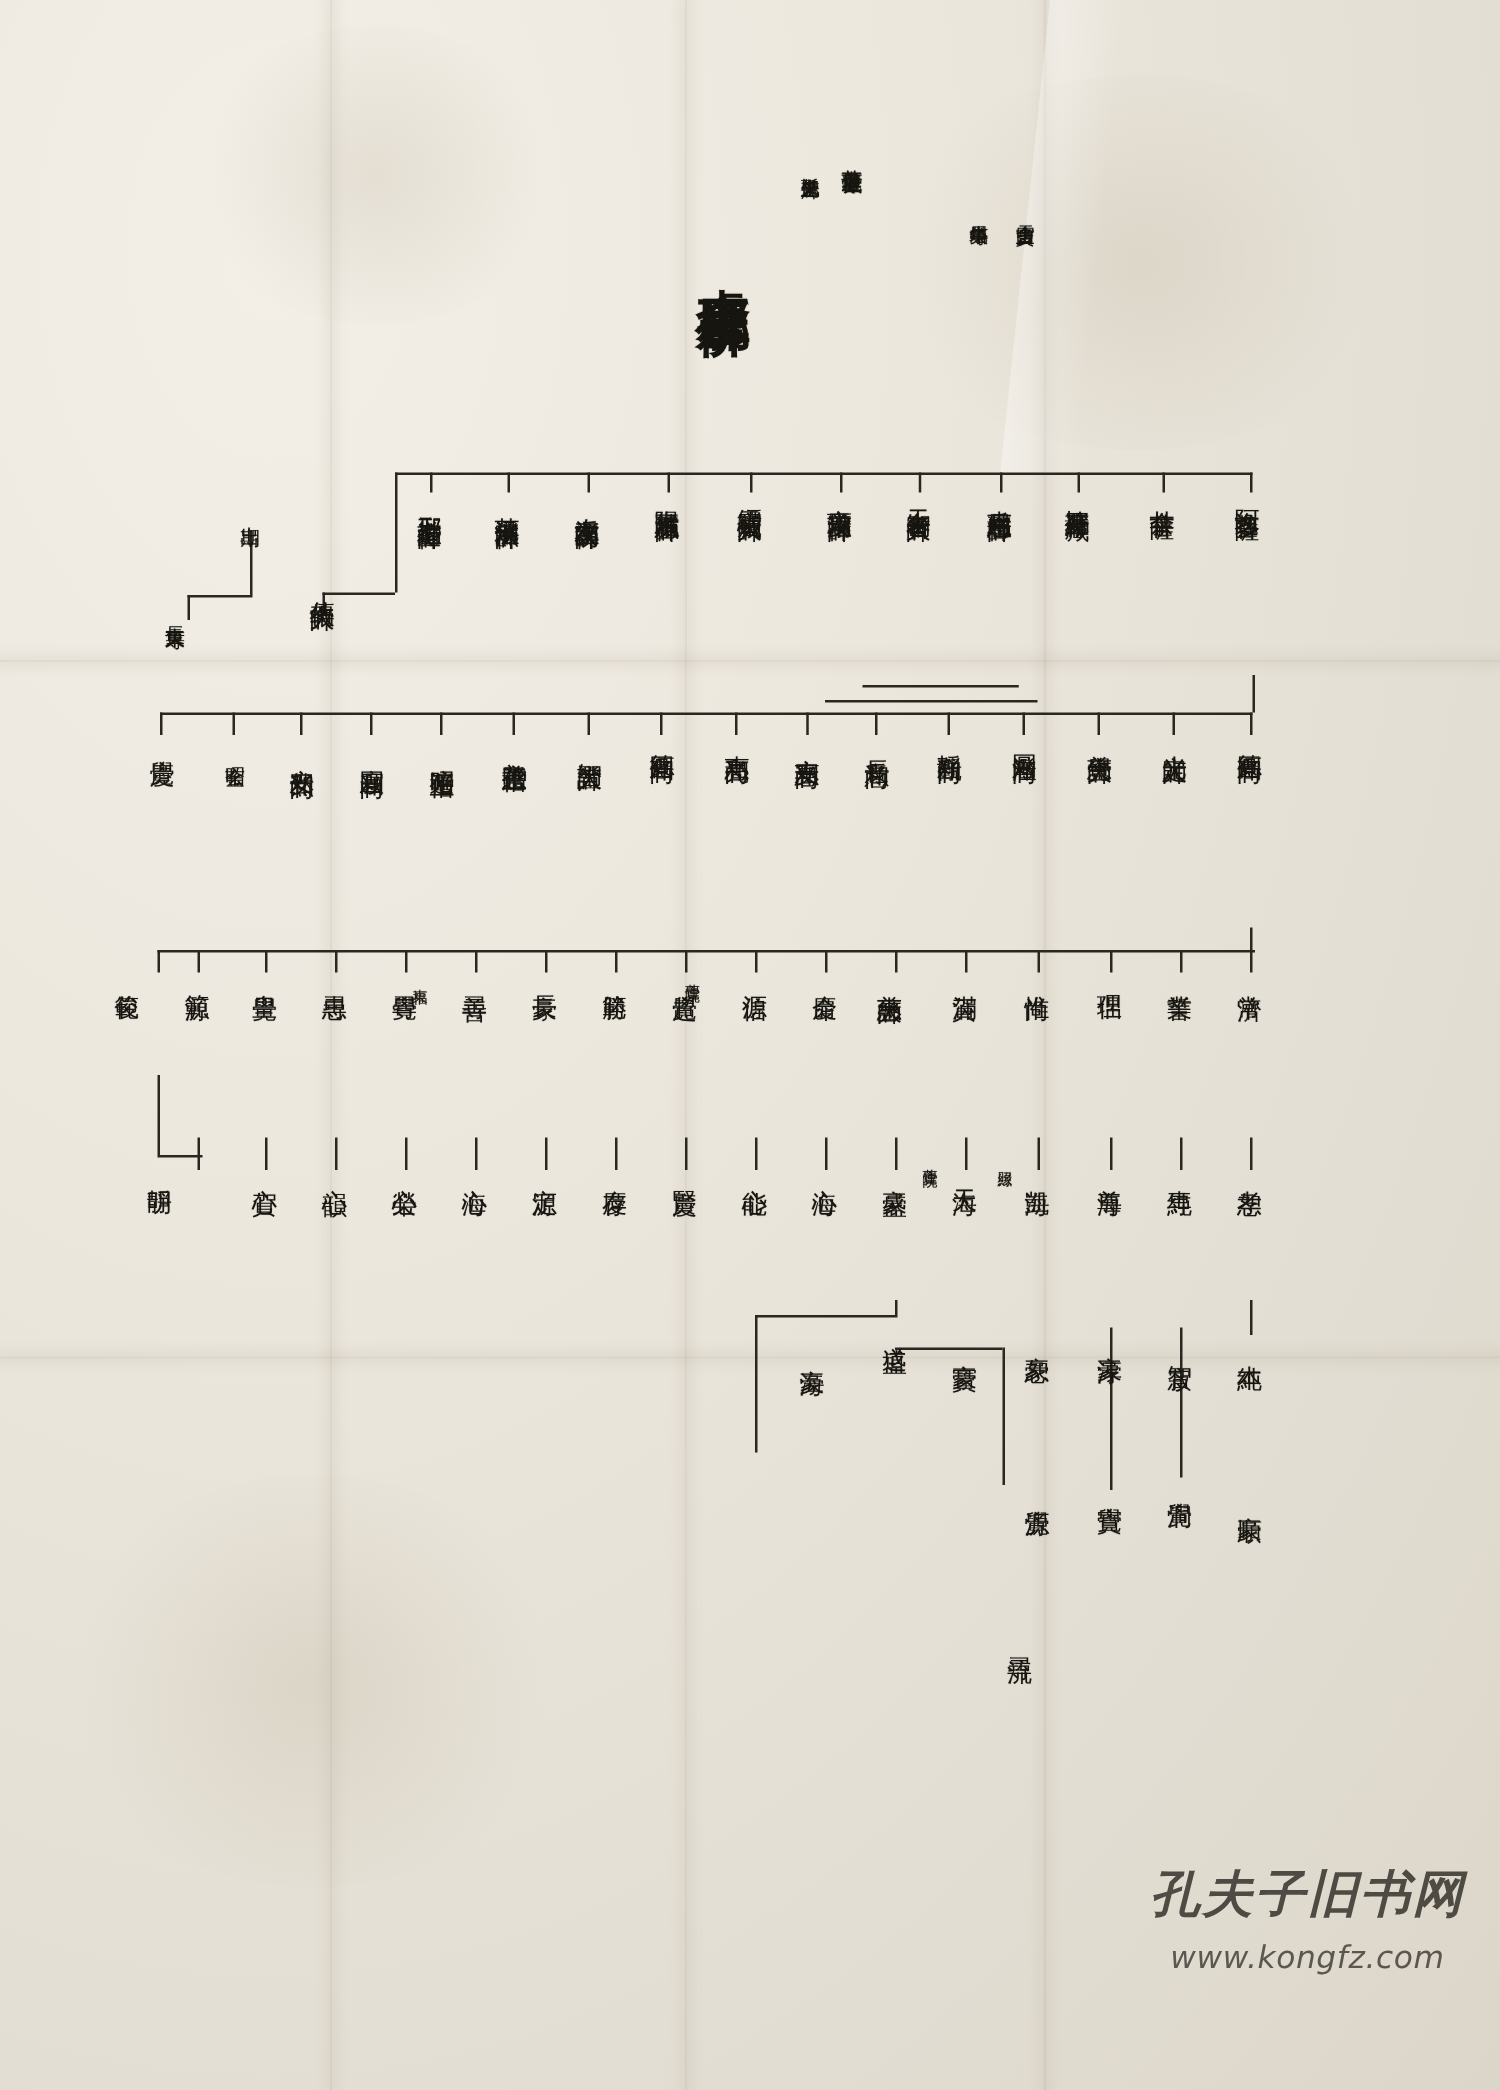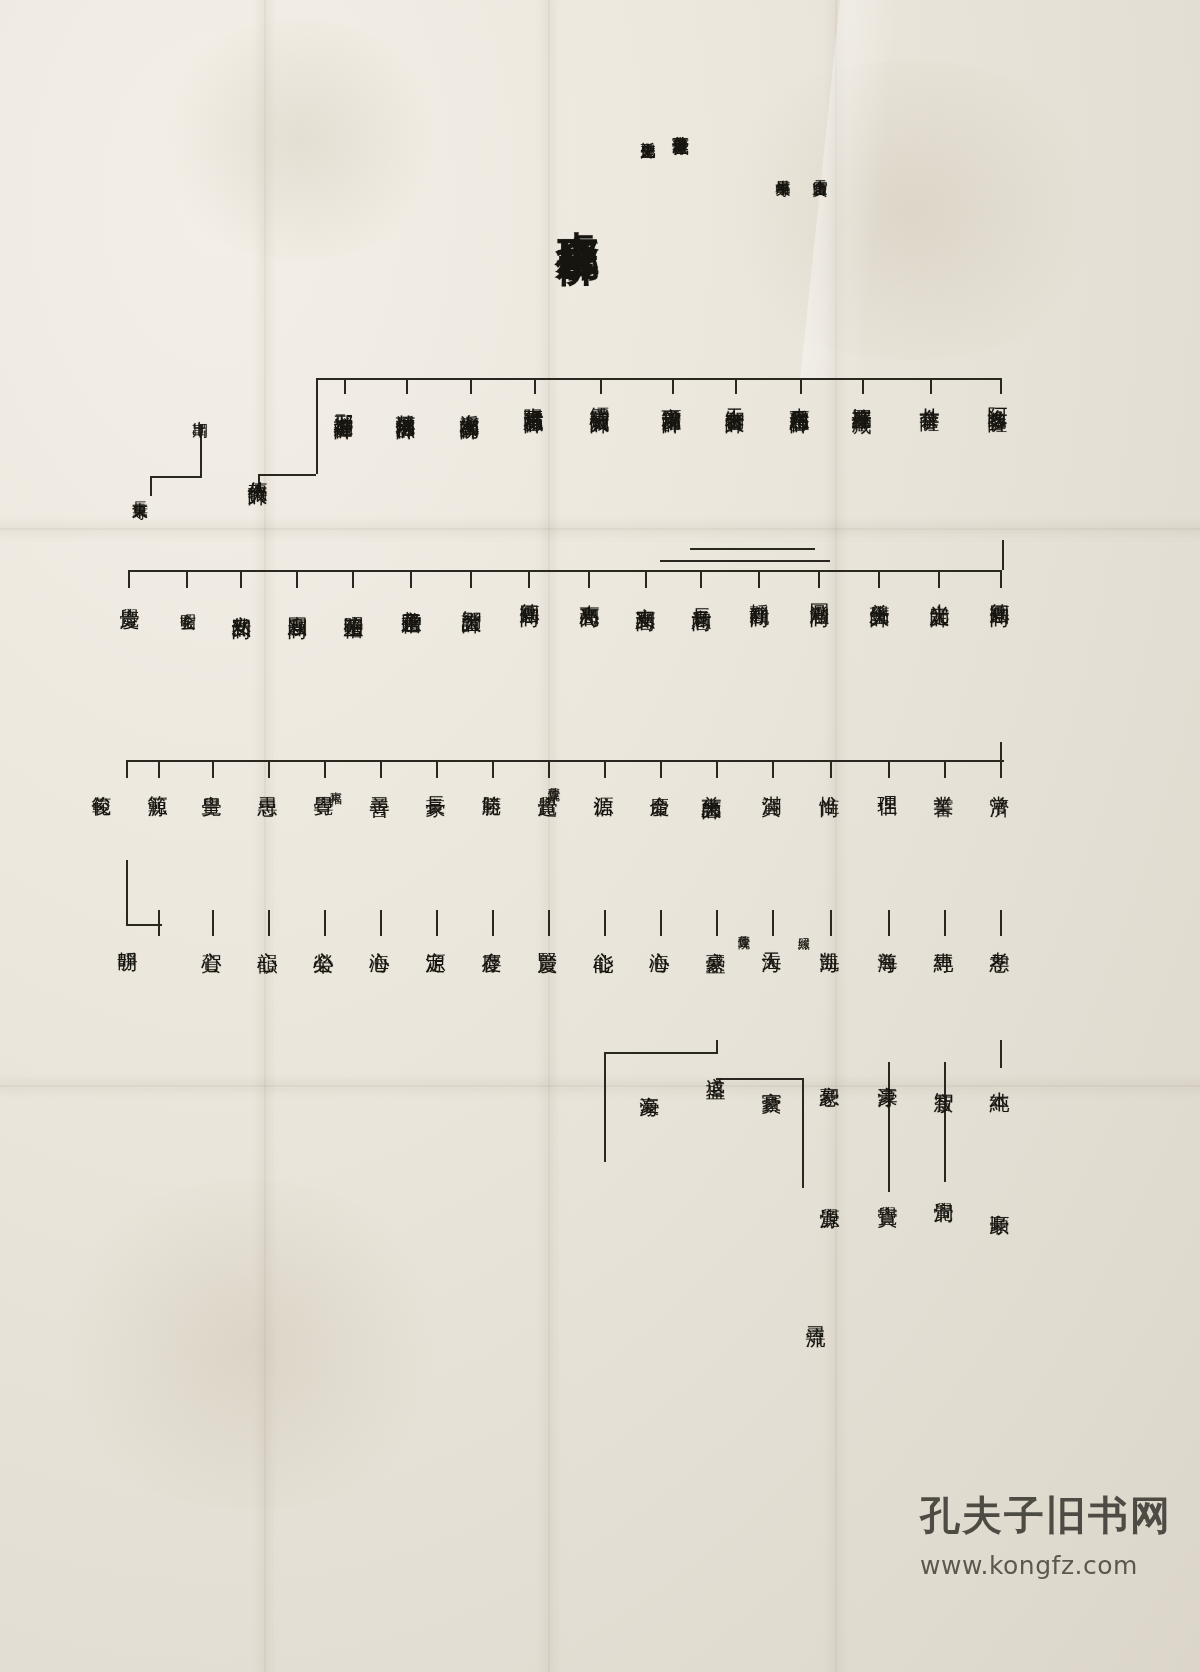--- a/index.html
+++ b/index.html
@@ -58,22 +58,23 @@
   .node.tiny{font-size:12px;}
 
   
   .ln{position:absolute;background:#2a2620;}
   .ln.h{height:1.5px;}
   .ln.v{width:1.5px;}
 
   
   #wm{
     position:absolute;right:28px;bottom:92px;
-    text-align:left;color:#3b3832;opacity:.88;
+    text-align:center;color:#3b3832;opacity:.88;
     font-family:"DejaVu Sans", sans-serif;
+    font-style:italic;
   }
   #wm .cn{font-size:40px;font-weight:700;letter-spacing:.05em;}
   #wm .url{font-size:25px;margin-top:8px;letter-spacing:.02em;color:#4a463f;}
 </style>
 </head>
 <body>
 
 <div id="paper">
 
   <div class="fold v" style="left:264px;"></div>

